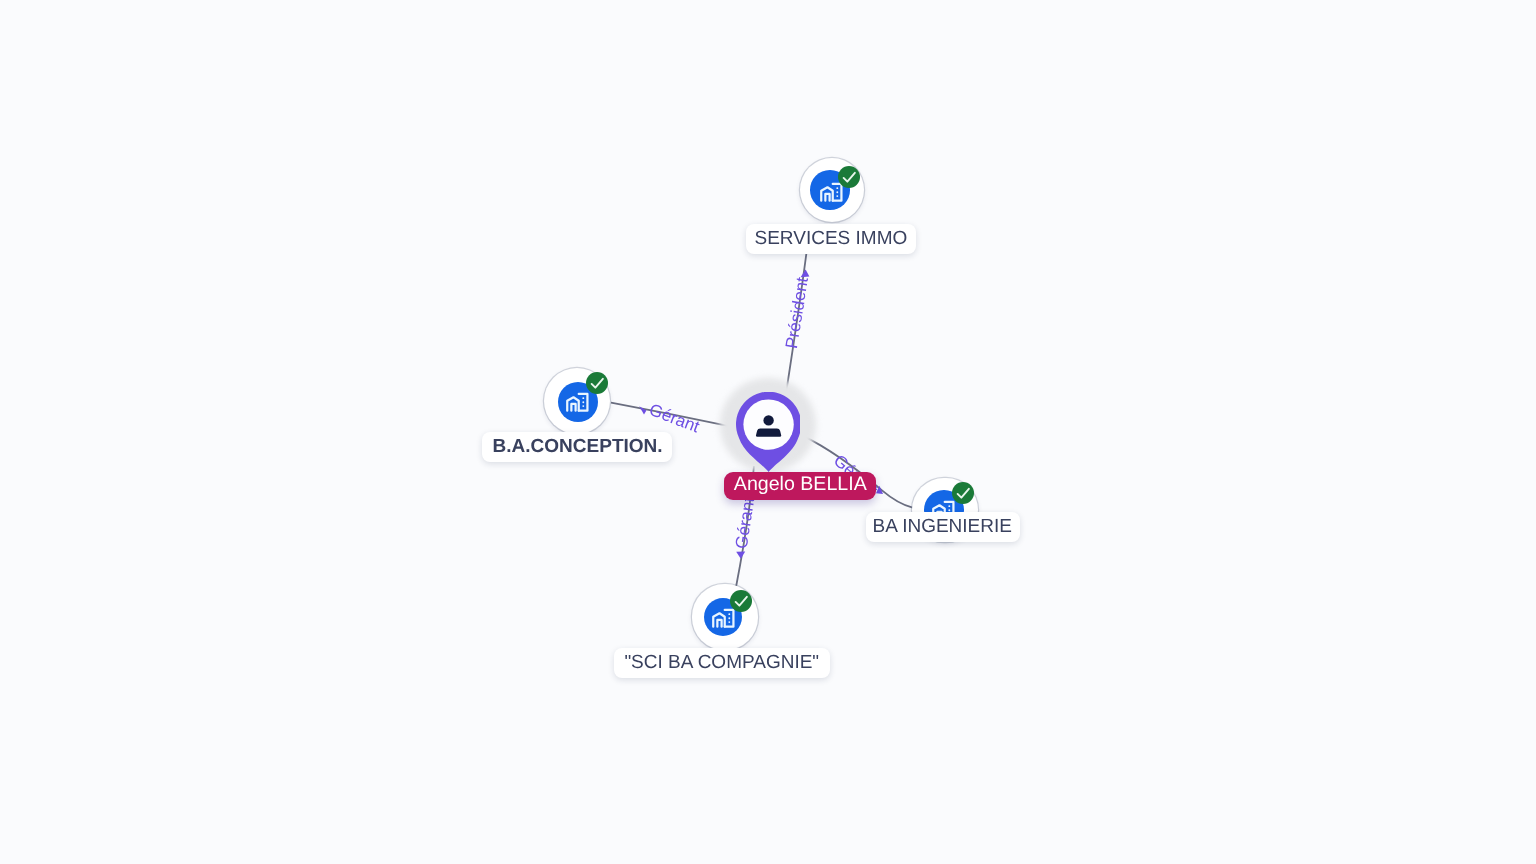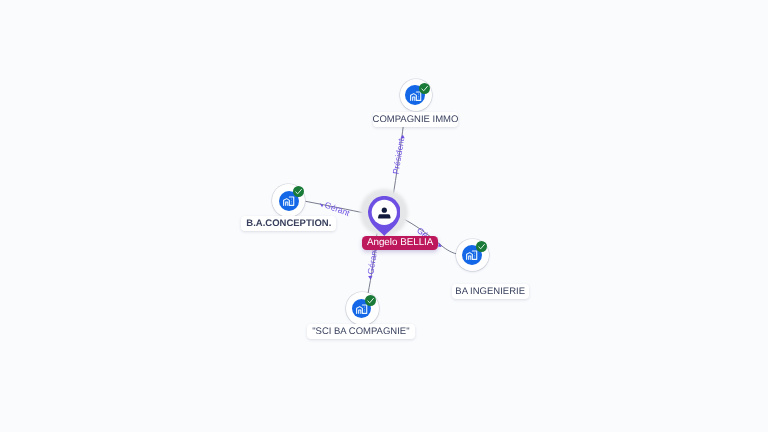--- a/index.html
+++ b/index.html
@@ -86,21 +86,21 @@
         <circle cx="17.3" cy="9.1" r="0.85" fill="#e9f5ff" stroke="none"></circle>
         <circle cx="17.3" cy="12.8" r="0.85" fill="#e9f5ff" stroke="none"></circle>
         <circle cx="17.3" cy="16.2" r="0.85" fill="#e9f5ff" stroke="none"></circle>
       </svg>
     </div>
     <div class="badge" style="left:419px;top:82.9px;width:11.1px;height:11.1px;">
       <svg width="9" height="9" viewBox="0 0 24 24" fill="none" stroke="#e8f6ec" stroke-width="2.5" stroke-linecap="round" stroke-linejoin="round">
         <path d="M4.8 13.2 L9.8 18.2 L19.8 6.4"></path>
       </svg>
     </div>
-    <div class="nlabel" style="left:372.8px;top:111.7px;width:85.3px;height:15.4px;">COMPAGNIE IMMO</div>
+    <div class="nlabel" style="left:372.8px;top:111.7px;width:85.3px;height:15.4px;">SERVICES IMMO</div>
   </div>
 
   <div class="node">
     <div class="comp-circle" style="left:272.3px;top:184.2px;width:33px;height:33px;"></div>
     <div class="comp-blue" style="left:278.9px;top:190.7px;width:20.3px;height:20.3px;">
       <svg width="13.4" height="13.4" viewBox="0 0 24 24" fill="none" stroke="#e9f5ff" stroke-width="2.0" stroke-linejoin="round" stroke-linecap="round">
         <path d="M13.2 20.3 L21.0 20.3 L21.0 5.3 L13.2 5.3"></path>
         <path d="M2.9 20.3 L2.9 11.4 L8.5 8.3 L13.2 11.4 L13.2 20.3"></path>
         <path d="M6.6 20.3 L6.6 14.3 L10.4 14.3 L10.4 20.3"></path>
         <circle cx="17.3" cy="9.1" r="0.85" fill="#e9f5ff" stroke="none"></circle>
@@ -126,21 +126,21 @@
         <circle cx="17.3" cy="9.1" r="0.85" fill="#e9f5ff" stroke="none"></circle>
         <circle cx="17.3" cy="12.8" r="0.85" fill="#e9f5ff" stroke="none"></circle>
         <circle cx="17.3" cy="16.2" r="0.85" fill="#e9f5ff" stroke="none"></circle>
       </svg>
     </div>
     <div class="badge" style="left:475.5px;top:240.6px;width:11.1px;height:11.1px;">
       <svg width="9" height="9" viewBox="0 0 24 24" fill="none" stroke="#e8f6ec" stroke-width="2.5" stroke-linecap="round" stroke-linejoin="round">
         <path d="M4.8 13.2 L9.8 18.2 L19.8 6.4"></path>
       </svg>
     </div>
-    <div class="nlabel" style="left:432.5px;top:284px;width:77.3px;height:15.4px;margin-left:19px;">BA INGENIERIE</div>
+    <div class="nlabel" style="left:432.5px;top:256px;width:77.3px;height:15.4px;">BA INGENIERIE</div>
   </div>
 
   <div class="node">
     <div class="comp-circle" style="left:346.3px;top:292.4px;width:32.3px;height:32.3px;"></div>
     <div class="comp-blue" style="left:351.6px;top:298.8px;width:19.7px;height:19.7px;">
       <svg width="13.4" height="13.4" viewBox="0 0 24 24" fill="none" stroke="#e9f5ff" stroke-width="2.0" stroke-linejoin="round" stroke-linecap="round">
         <path d="M13.2 20.3 L21.0 20.3 L21.0 5.3 L13.2 5.3"></path>
         <path d="M2.9 20.3 L2.9 11.4 L8.5 8.3 L13.2 11.4 L13.2 20.3"></path>
         <path d="M6.6 20.3 L6.6 14.3 L10.4 14.3 L10.4 20.3"></path>
         <circle cx="17.3" cy="9.1" r="0.85" fill="#e9f5ff" stroke="none"></circle>

